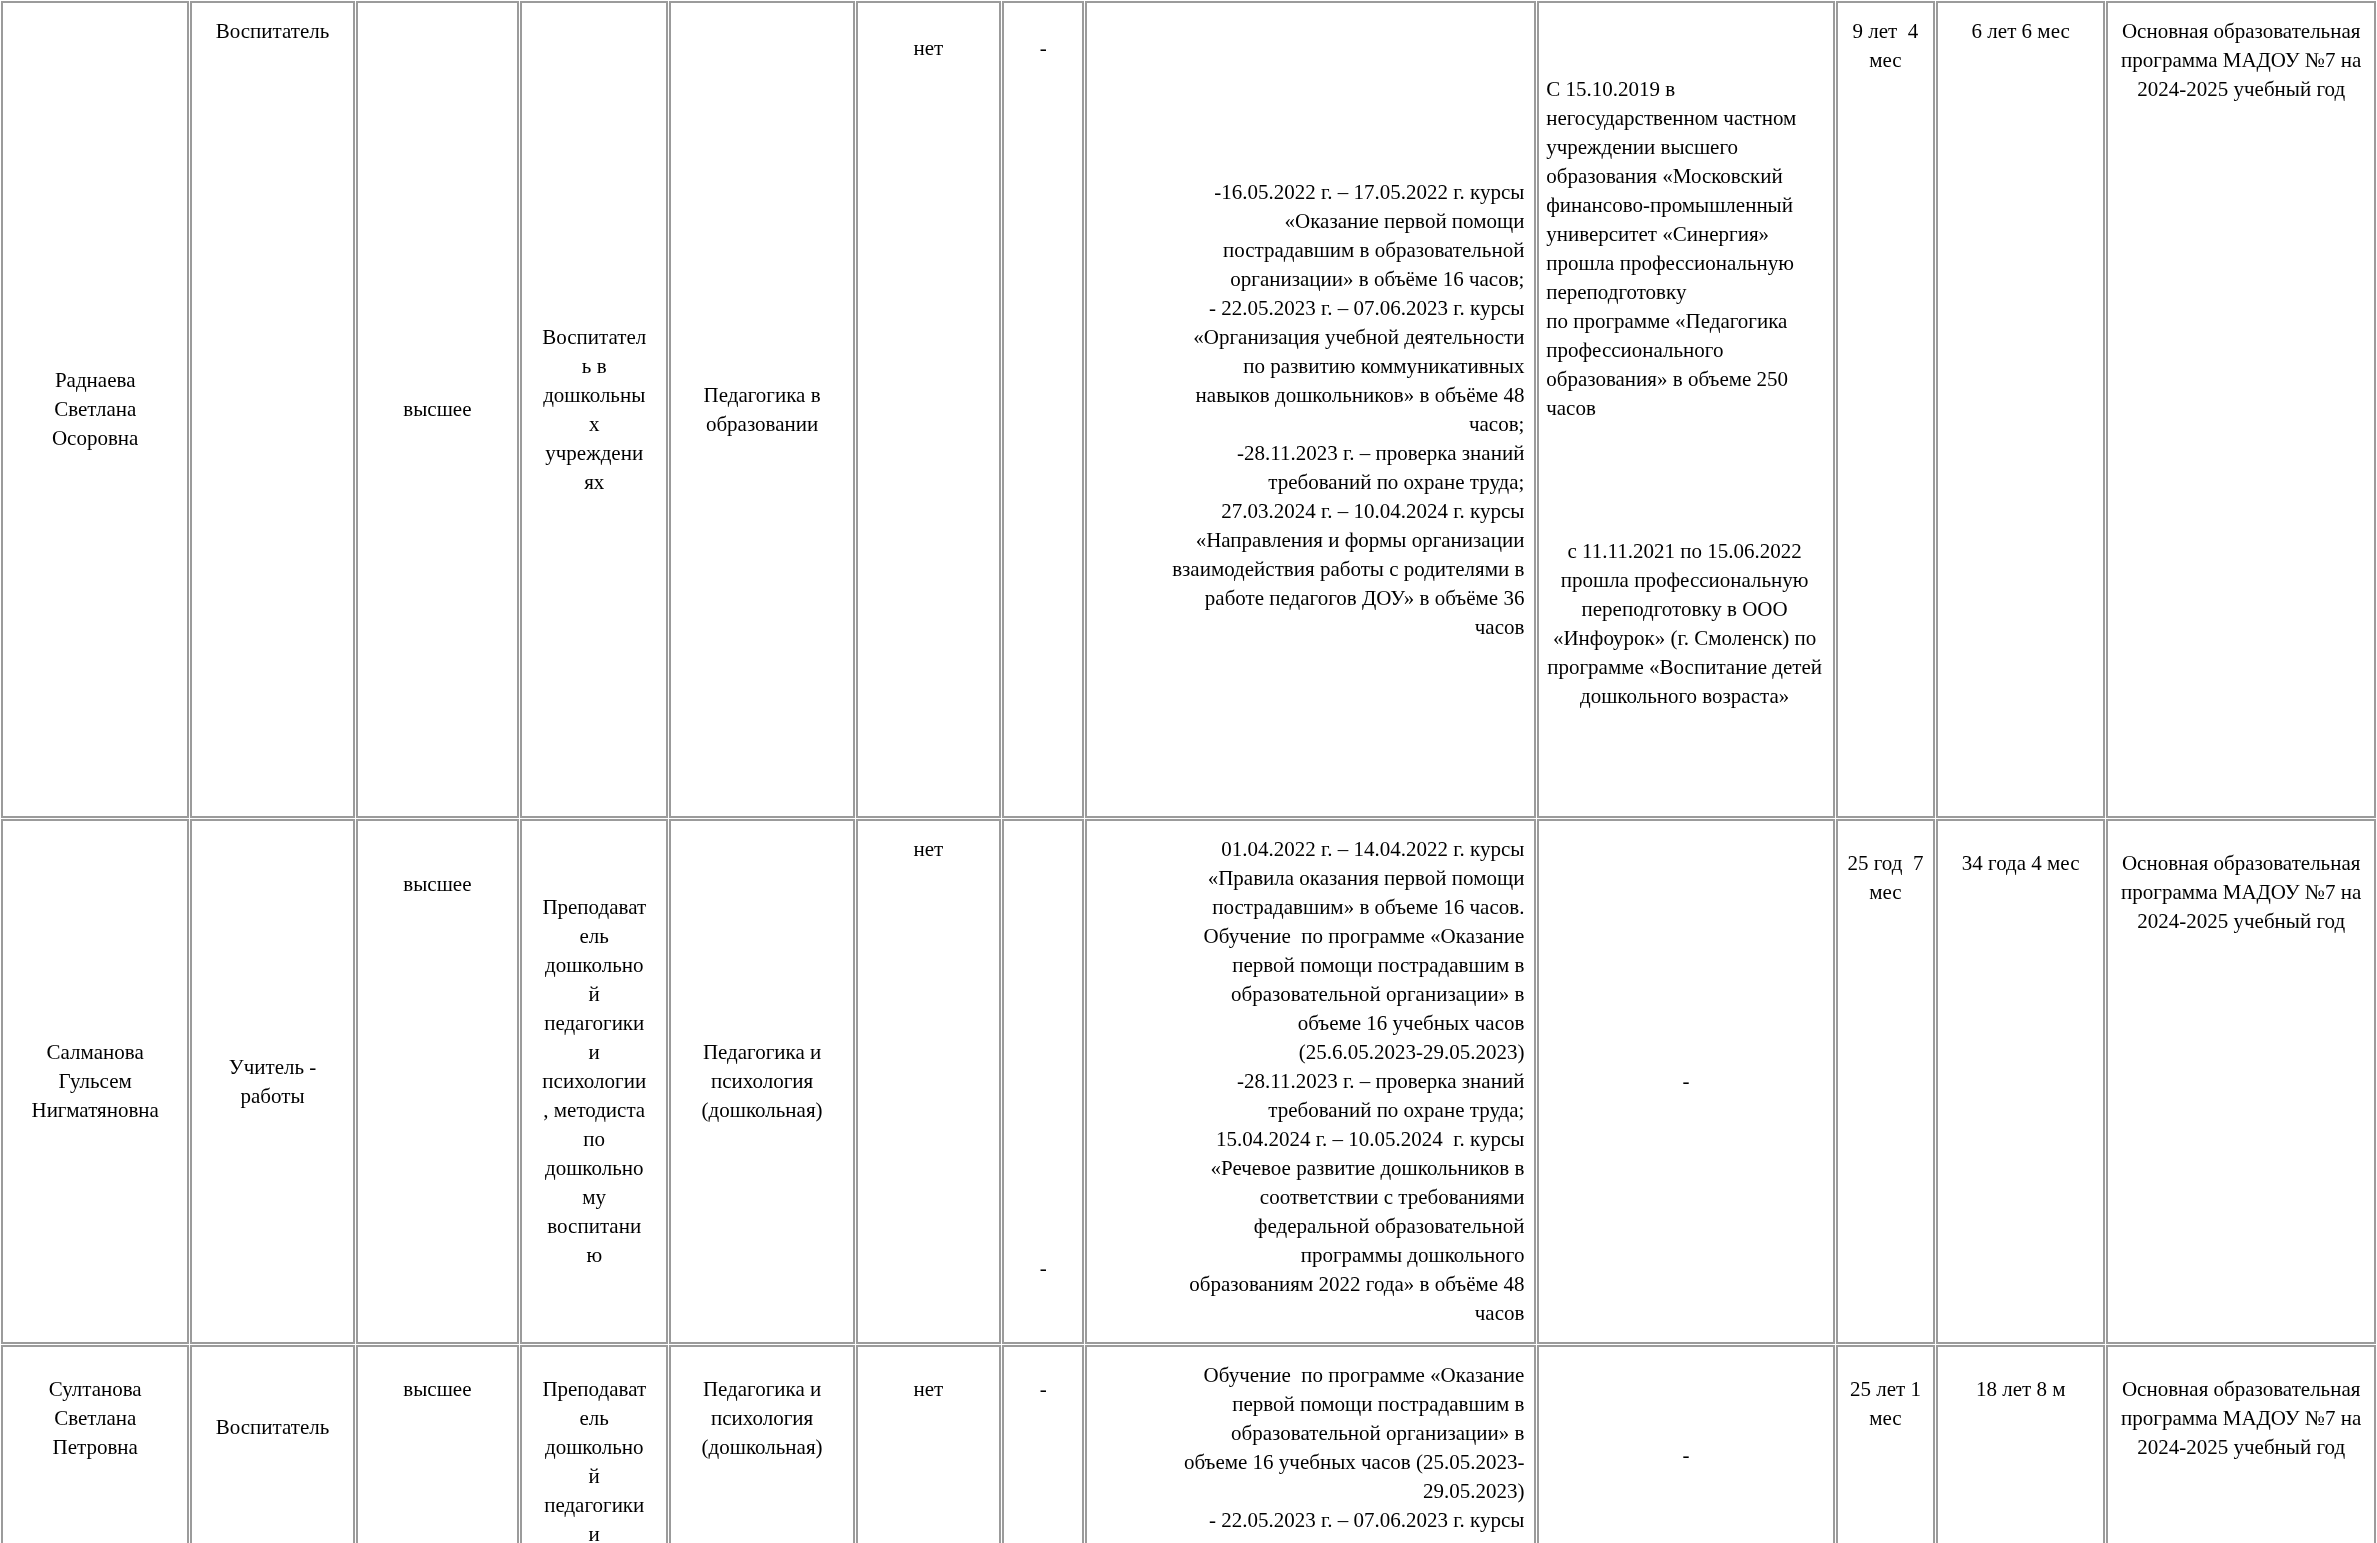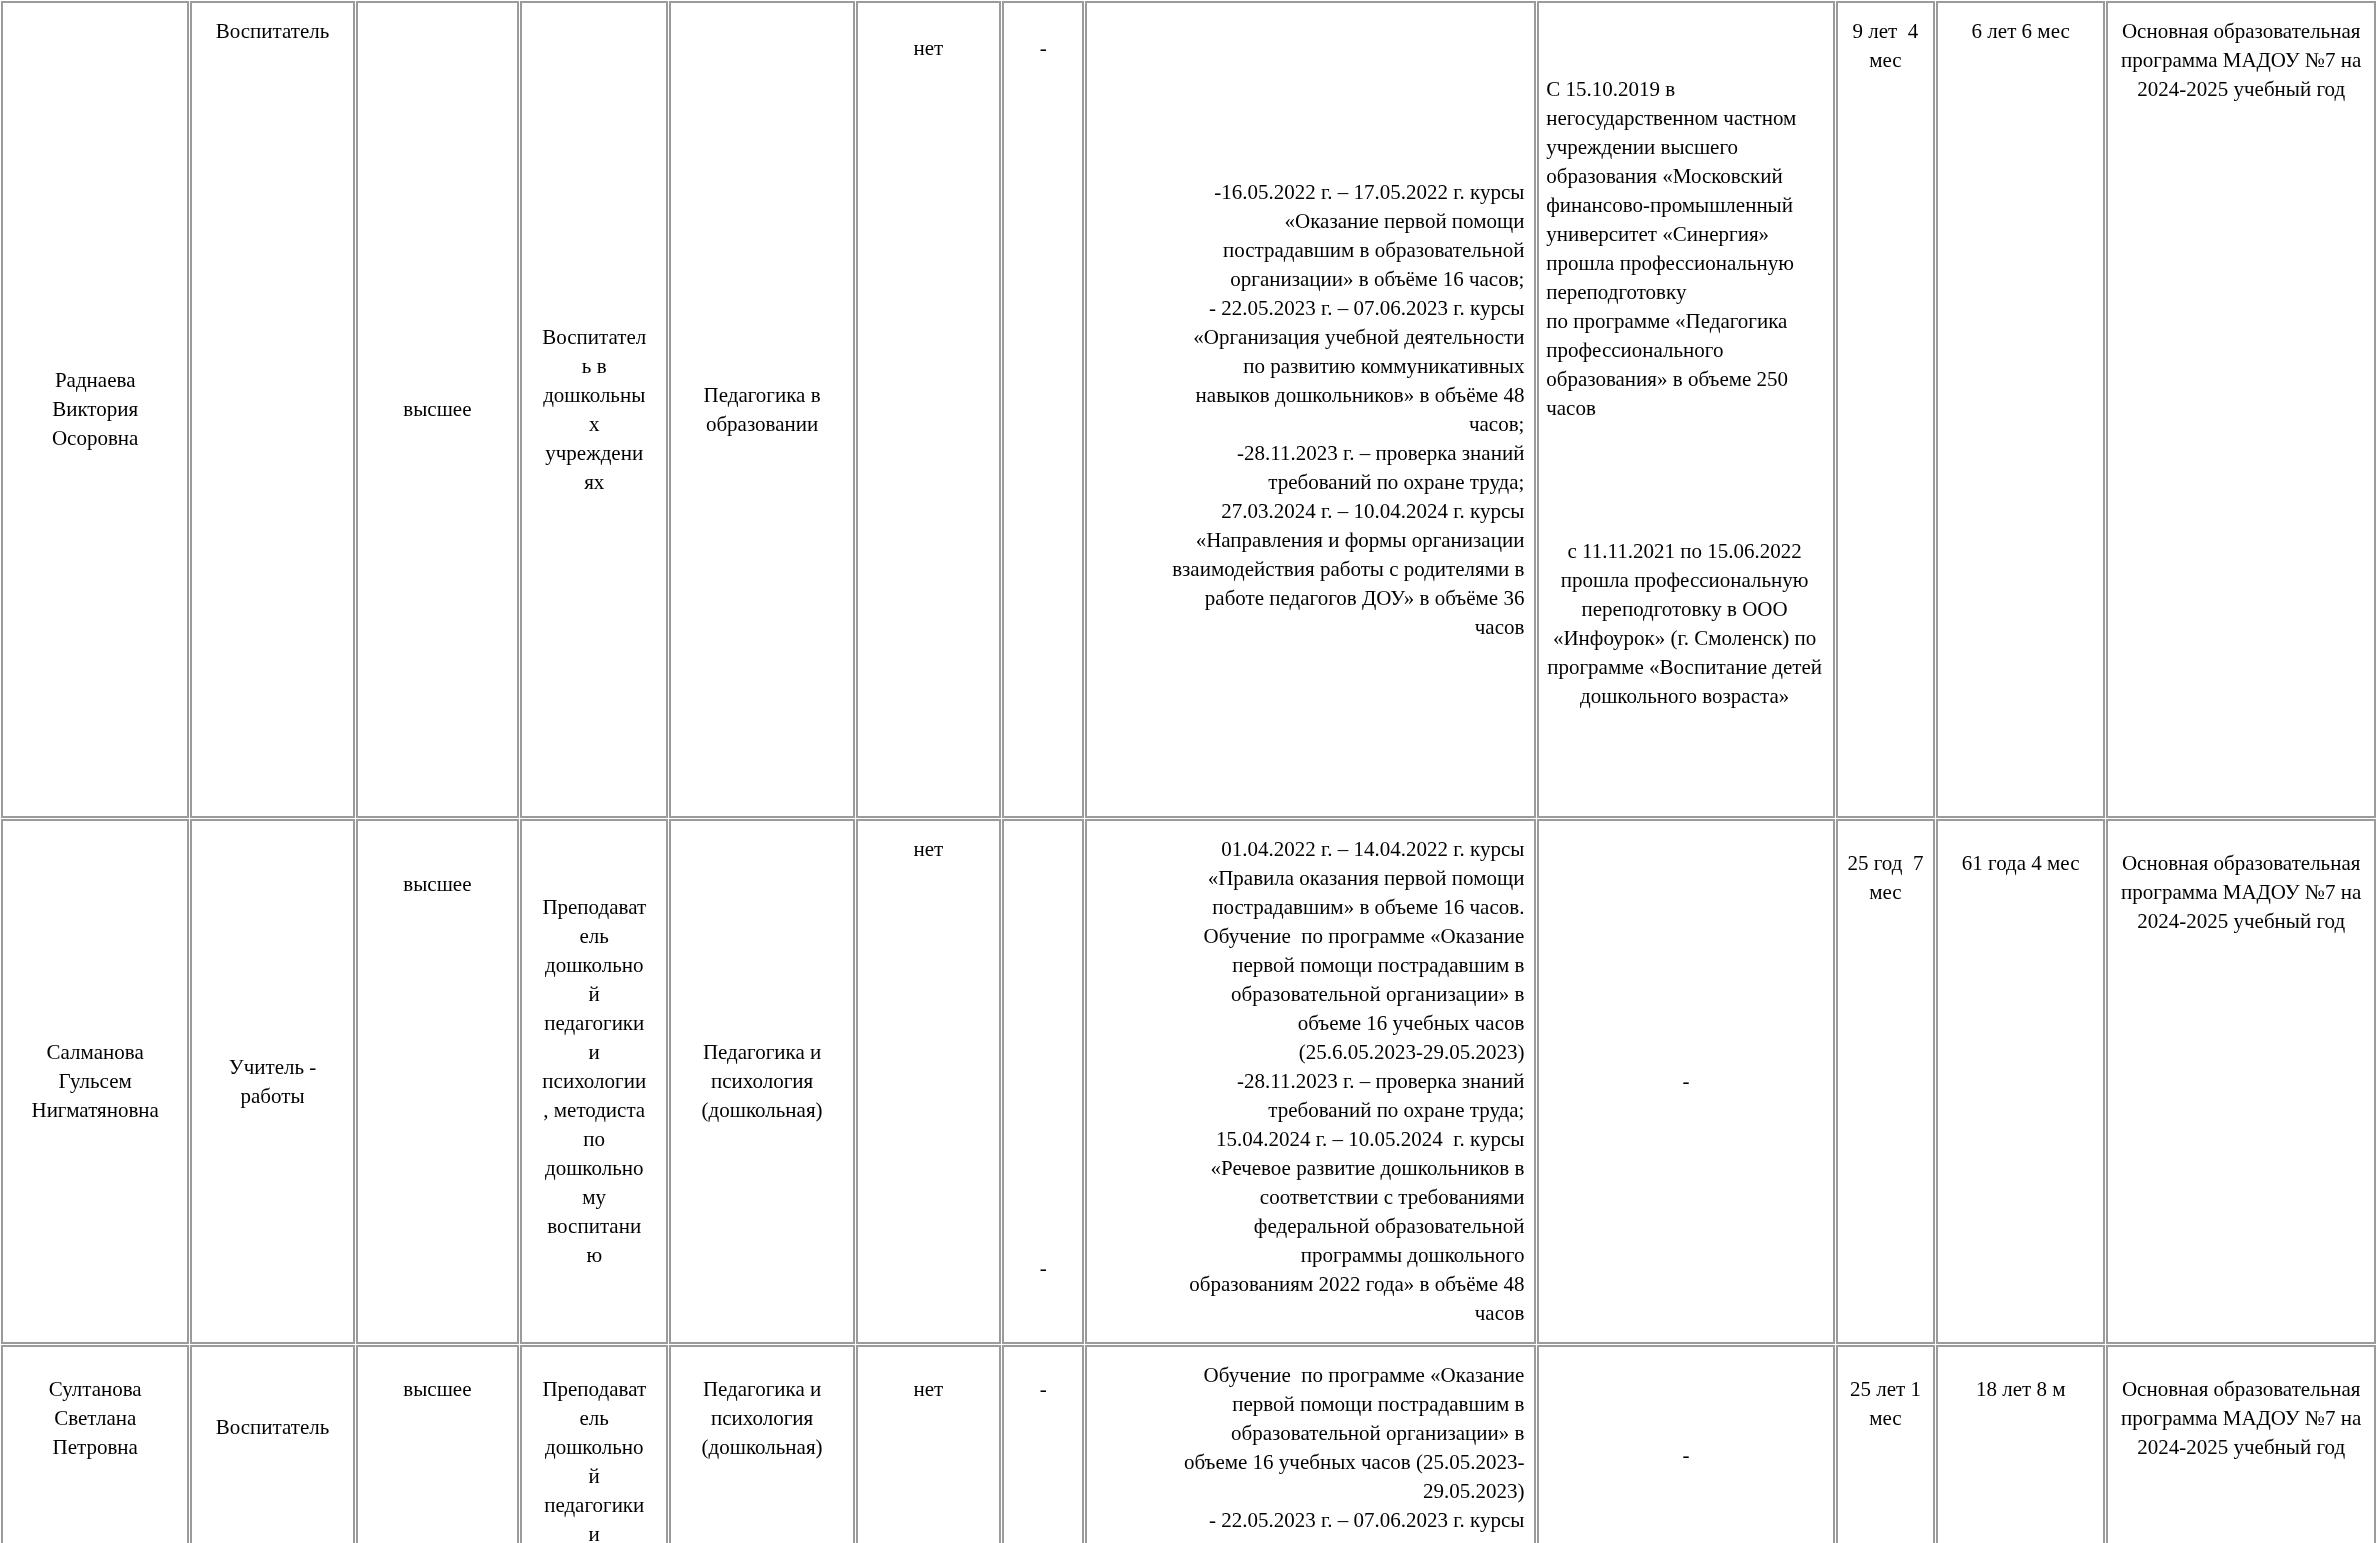--- a/index.html
+++ b/index.html
@@ -53,21 +53,21 @@
       <col style="width:82px">
         <col style="width:450px">
         <col style="width:297px">
       <col style="width:99px">
         <col style="width:169px">
         <col style="width:269px">
     </colgroup>
 
     <tbody>
         <tr class="r1">
-      <td class="vm">Раднаева Виктория Осоровна</td>
+      <td class="vm">Раднаева Светлана Осоровна</td>
       <td>Воспитатель</td>
       <td class="vm">высшее</td>
       <td class="vm">Воспитател
 ь в
 дошкольны
 х
 учреждени
 ях</td>
       <td class="vm">Педагогика в образовании</td>
       <td class="pt-sm">нет</td>
@@ -132,21 +132,21 @@
 15.04.2024 г. – 10.05.2024  г. курсы
 «Речевое развитие дошкольников в
 соответствии с требованиями
 федеральной образовательной
 программы дошкольного
 образованиям 2022 года» в объёме 48
 часов</td>
       <td class="vm">-</td>
       <td class="pt-md">25 год  7
 мес</td>
-      <td class="pt-md">61 года 4 мес</td>
+      <td class="pt-md">34 года 4 мес</td>
       <td class="pt-md">Основная образовательная программа МАДОУ №7 на 2024-2025 учебный год</td>
     </tr>
 
     <tr class="r3">
       <td class="pt-md">Султанова Светлана Петровна</td>
       <td class="pt-xl">Воспитатель</td>
       <td class="pt-md">высшее</td>
       <td class="pt-md">Преподават
 ель
 дошкольно

